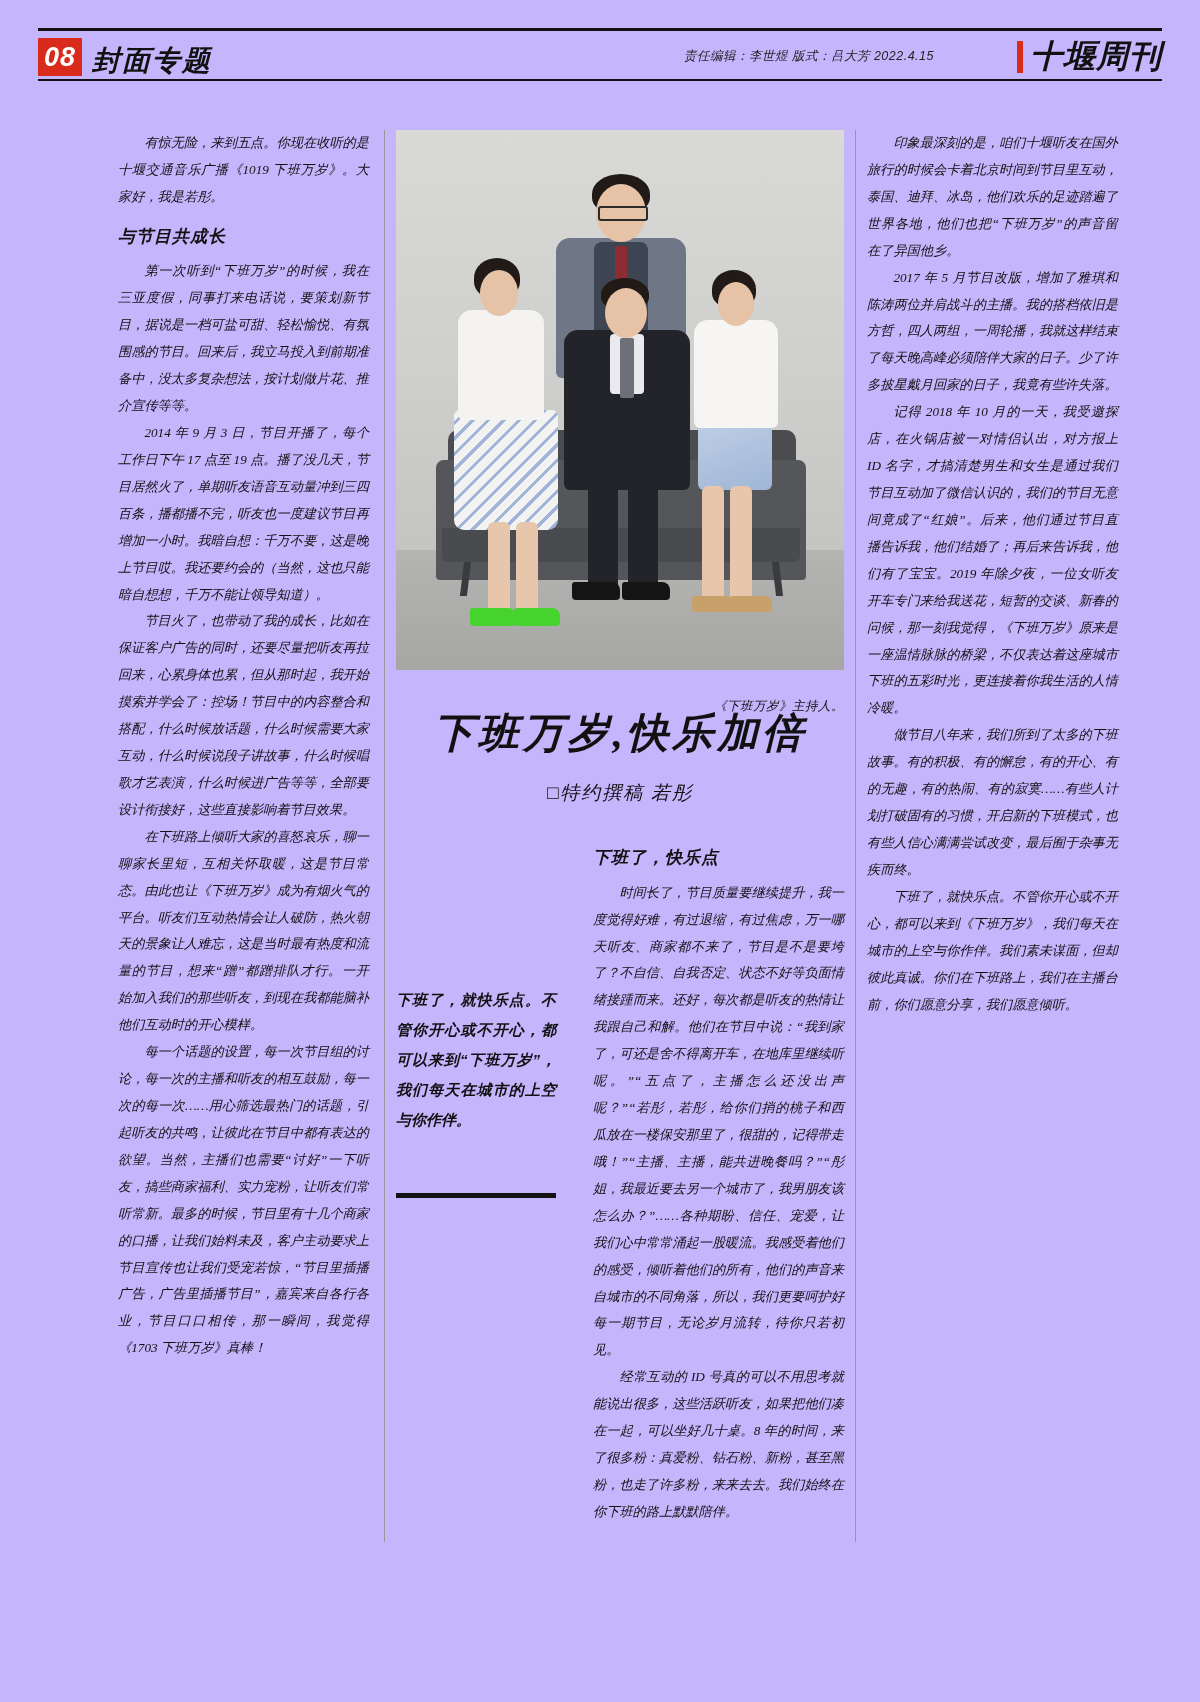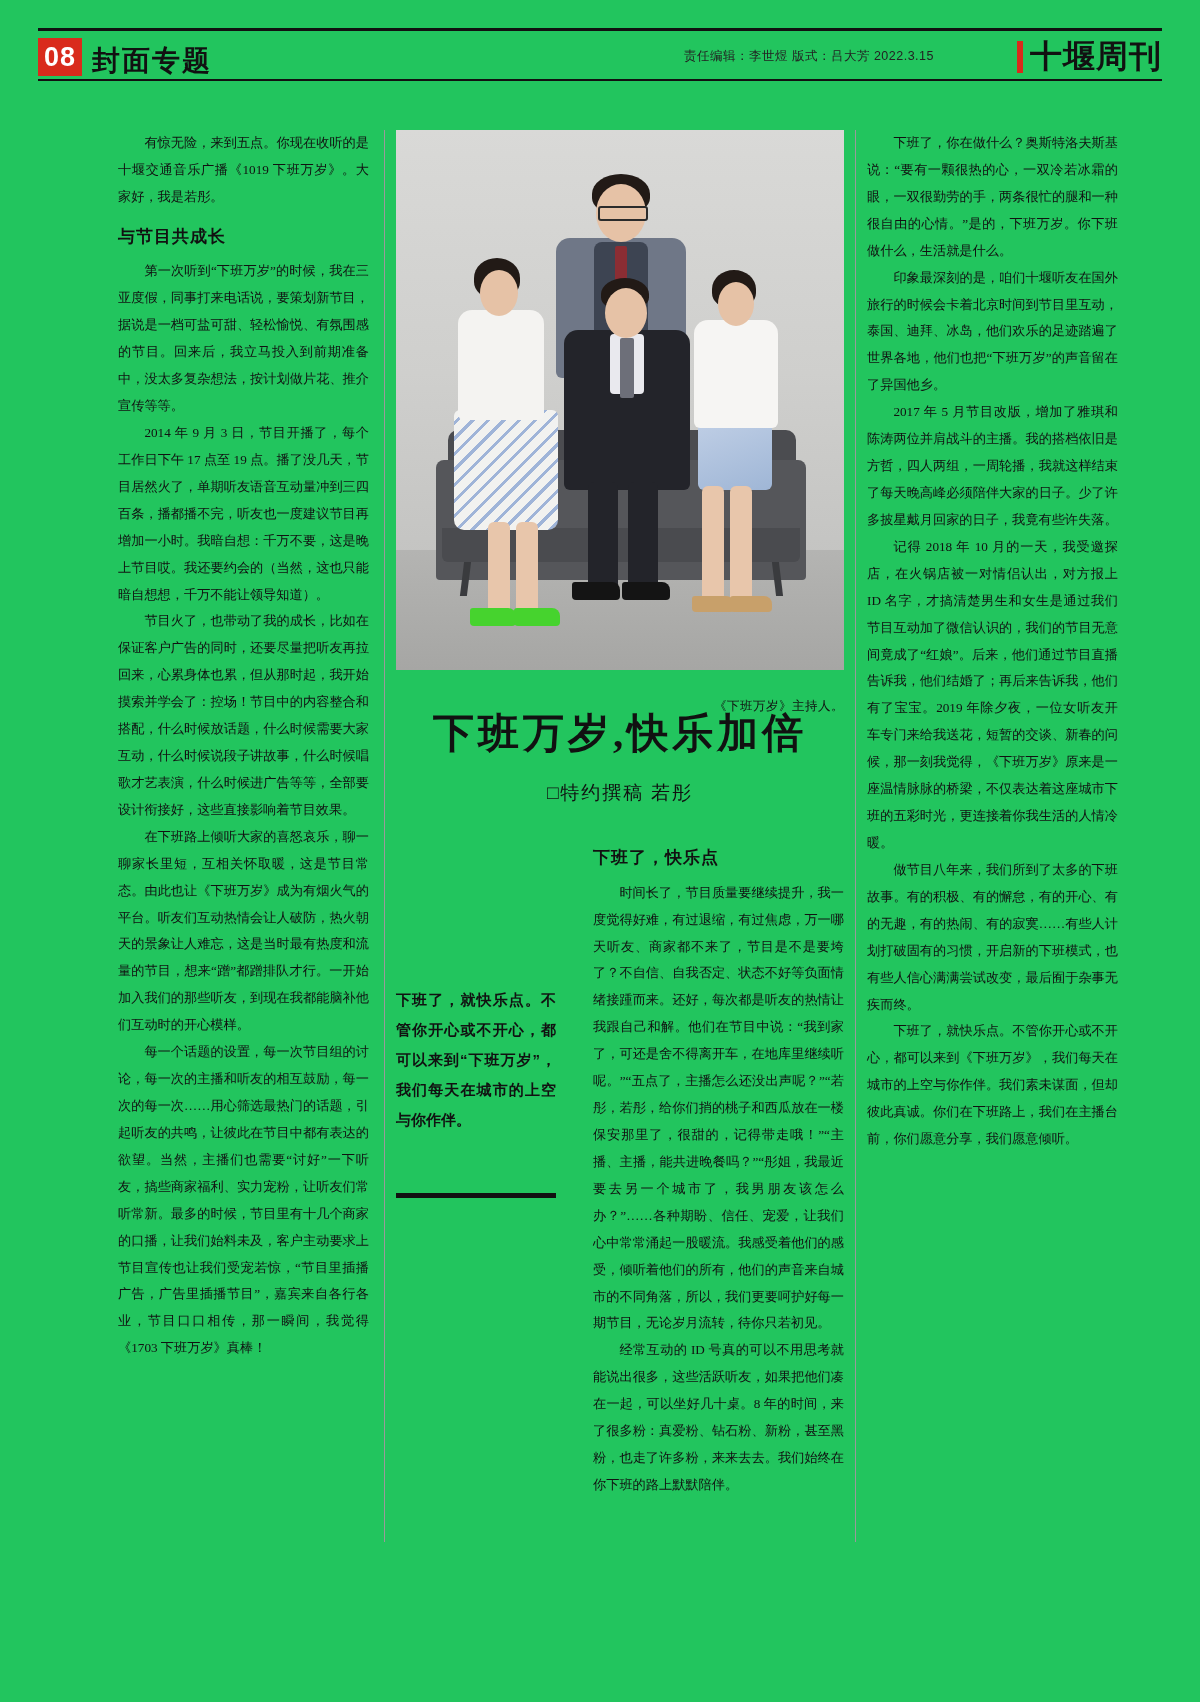--- a/index.html
+++ b/index.html
@@ -7,23 +7,24 @@
     padding: 0;
     background: #b9b9b9;
   }
   body {
     font-family: "Liberation Serif", "DejaVu Serif", serif;
   }
   .page {
     position: relative;
     width: 1200px;
     height: 1702px;
-    background: #22c55e;
+    background: #c4b5fd;
     margin: 0 auto;
     overflow: hidden;
+    font-style: italic;
   }
   
   .masthead {
     position: absolute;
     left: 38px;
     top: 30px;
     width: 1124px;
     height: 48px;
   }
   .mast-rule-top {
@@ -316,21 +317,21 @@
 </style>
 </head>
 <body>
 
 <div class="page">
 
   <div class="masthead">
     <div class="mast-rule-top"></div>
     <div class="page-num-box">08</div>
     <div class="section-title">封面专题</div>
-    <div class="credits">责任编辑：李世煜  版式：吕大芳   2022.3.15</div>
+    <div class="credits">责任编辑：李世煜  版式：吕大芳   2022.4.15</div>
     <div class="brand">
       <div class="brand-bar"></div>
       <div class="brand-name">十堰周刊</div>
     </div>
     <div class="mast-rule-bottom"></div>
   </div>
 
   <div class="vrule" id="vrule-1"></div>
   <div class="vrule" id="vrule-2"></div>
 
@@ -405,21 +406,20 @@
       <p>在下班路上倾听大家的喜怒哀乐，聊一聊家长里短，互相关怀取暖，这是节目常态。由此也让《下班万岁》成为有烟火气的平台。听友们互动热情会让人破防，热火朝天的景象让人难忘，这是当时最有热度和流量的节目，想来“蹭”都蹭排队才行。一开始加入我们的那些听友，到现在我都能脑补他们互动时的开心模样。</p>
       <p>每一个话题的设置，每一次节目组的讨论，每一次的主播和听友的相互鼓励，每一次的每一次……用心筛选最热门的话题，引起听友的共鸣，让彼此在节目中都有表达的欲望。当然，主播们也需要“讨好”一下听友，搞些商家福利、实力宠粉，让听友们常听常新。最多的时候，节目里有十几个商家的口播，让我们始料未及，客户主动要求上节目宣传也让我们受宠若惊，“节目里插播广告，广告里插播节目”，嘉宾来自各行各业，节目口口相传，那一瞬间，我觉得《1703 下班万岁》真棒！</p>
     </div>
   <div class="col" id="col2-lower"></div>
   <div class="col" id="col3">
       <h3>下班了，快乐点</h3>
       <p>时间长了，节目质量要继续提升，我一度觉得好难，有过退缩，有过焦虑，万一哪天听友、商家都不来了，节目是不是要垮了？不自信、自我否定、状态不好等负面情绪接踵而来。还好，每次都是听友的热情让我跟自己和解。他们在节目中说：“我到家了，可还是舍不得离开车，在地库里继续听呢。”“五点了，主播怎么还没出声呢？”“若彤，若彤，给你们捎的桃子和西瓜放在一楼保安那里了，很甜的，记得带走哦！”“主播、主播，能共进晚餐吗？”“彤姐，我最近要去另一个城市了，我男朋友该怎么办？”……各种期盼、信任、宠爱，让我们心中常常涌起一股暖流。我感受着他们的感受，倾听着他们的所有，他们的声音来自城市的不同角落，所以，我们更要呵护好每一期节目，无论岁月流转，待你只若初见。</p>
       <p>经常互动的 ID 号真的可以不用思考就能说出很多，这些活跃听友，如果把他们凑在一起，可以坐好几十桌。8 年的时间，来了很多粉：真爱粉、钻石粉、新粉，甚至黑粉，也走了许多粉，来来去去。我们始终在你下班的路上默默陪伴。</p>
     </div>
   <div class="col" id="col4">
-      <p>下班了，你在做什么？奥斯特洛夫斯基说：“要有一颗很热的心，一双冷若冰霜的眼，一双很勤劳的手，两条很忙的腿和一种很自由的心情。”是的，下班万岁。你下班做什么，生活就是什么。</p>
       <p>印象最深刻的是，咱们十堰听友在国外旅行的时候会卡着北京时间到节目里互动，泰国、迪拜、冰岛，他们欢乐的足迹踏遍了世界各地，他们也把“下班万岁”的声音留在了异国他乡。</p>
       <p>2017 年 5 月节目改版，增加了雅琪和陈涛两位并肩战斗的主播。我的搭档依旧是方哲，四人两组，一周轮播，我就这样结束了每天晚高峰必须陪伴大家的日子。少了许多披星戴月回家的日子，我竟有些许失落。</p>
       <p>记得 2018 年 10 月的一天，我受邀探店，在火锅店被一对情侣认出，对方报上 ID 名字，才搞清楚男生和女生是通过我们节目互动加了微信认识的，我们的节目无意间竟成了“红娘”。后来，他们通过节目直播告诉我，他们结婚了；再后来告诉我，他们有了宝宝。2019 年除夕夜，一位女听友开车专门来给我送花，短暂的交谈、新春的问候，那一刻我觉得，《下班万岁》原来是一座温情脉脉的桥梁，不仅表达着这座城市下班的五彩时光，更连接着你我生活的人情冷暖。</p>
       <p>做节目八年来，我们所到了太多的下班故事。有的积极、有的懈怠，有的开心、有的无趣，有的热闹、有的寂寞……有些人计划打破固有的习惯，开启新的下班模式，也有些人信心满满尝试改变，最后囿于杂事无疾而终。</p>
       <p>下班了，就快乐点。不管你开心或不开心，都可以来到《下班万岁》，我们每天在城市的上空与你作伴。我们素未谋面，但却彼此真诚。你们在下班路上，我们在主播台前，你们愿意分享，我们愿意倾听。</p>
     </div>
 
 </div>
 
 </body></html>

